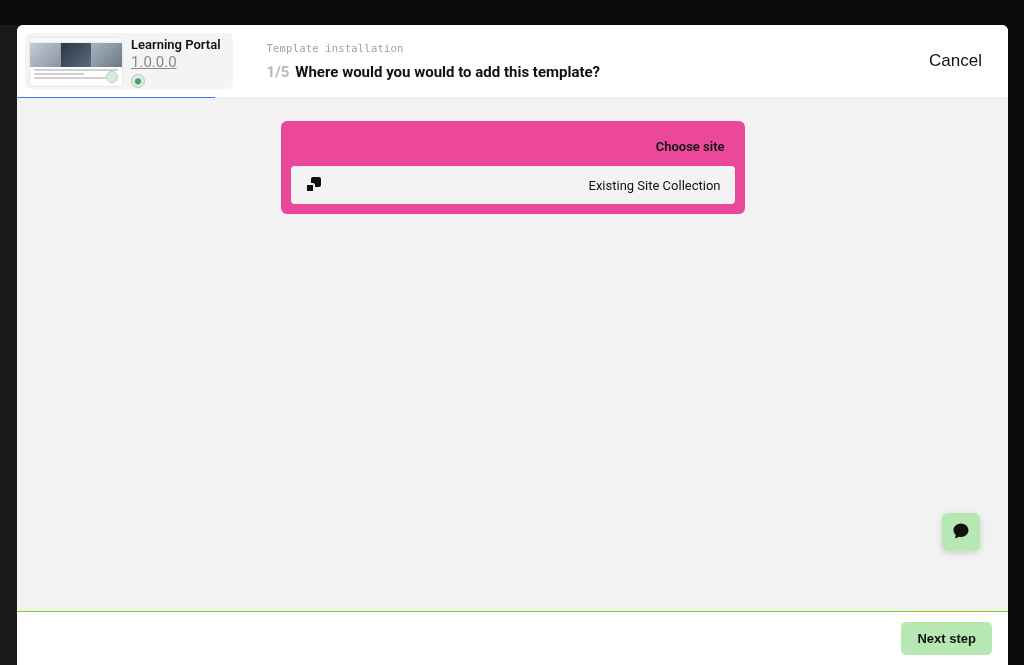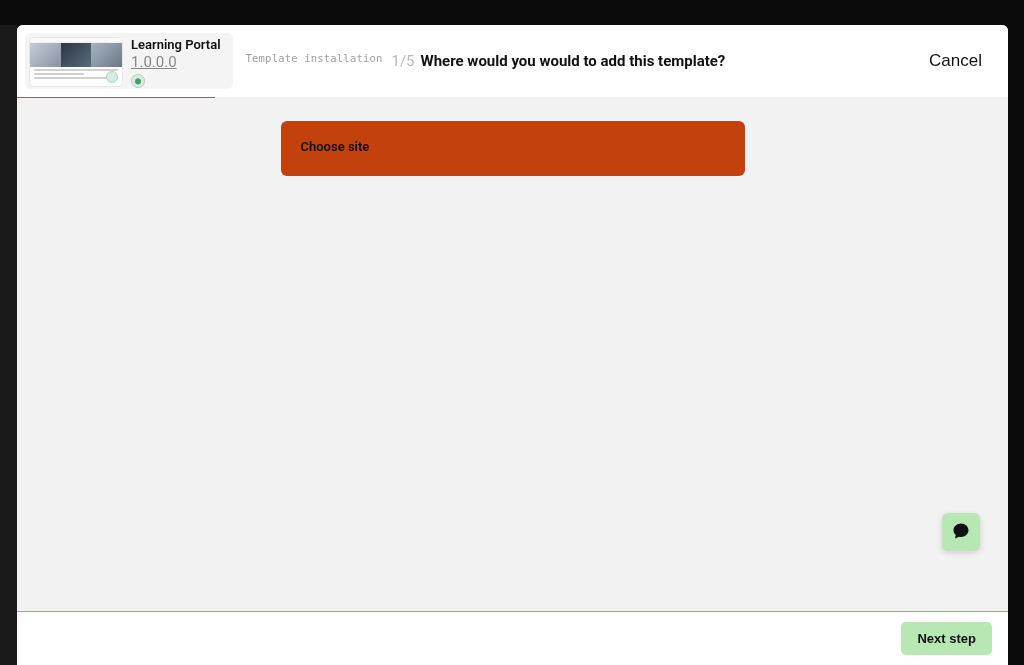--- a/index.html
+++ b/index.html
@@ -140,38 +140,38 @@
       border: 1px solid #a8d4bc;
       display: flex;
       align-items: center;
       justify-content: center;
       font-size: 8px;
       color: #4a9c70;
     }
 
     .wizard-title-block {
       display: flex;
-      flex-direction: row;
+      flex-direction: column;
       gap: 9px;
-      margin-left: 1px;
+      margin-left: 22px;
     }
     .wizard-crumb {
       font-family: ui-monospace, "SF Mono", Menlo, Consolas, monospace;
       font-size: 10.5px;
       color: #a0a0a0;
       letter-spacing: 0.2px;
     }
     .wizard-title-row {
       display: flex;
       align-items: baseline;
       gap: 6px;
     }
     .wizard-step {
       font-size: 15px;
-      font-weight: 400;
+      font-weight: 700;
       color: #b8b8b8;
     }
     .wizard-question {
       font-size: 15px;
       font-weight: 700;
       color: #111;
     }
 
     .spacer { flex: 1; }
 
@@ -194,25 +194,26 @@
     .progress-bar {
       position: absolute;
       top: 0;
       left: 0;
       height: 1px;
       width: 20%;
       background: #3a7bd5;
     }
 
     .card {
-      background: #c2410c;
+      background: #ec4899;
       width: 464px;
       margin: 24px auto 0;
       border-radius: 6px;
       padding: 18px 10px 10px 10px;
+      text-align: right;
     }
 
     .card-title {
       font-size: 13px;
       font-weight: 600;
       color: #111;
       padding: 0 10px 12px;
     }
 
     .option {
@@ -344,20 +345,27 @@
     <button class="cancel-link">Cancel</button>
   </div>
 
   <div class="body">
     <div class="progress-bar"></div>
 
     <div class="card">
       <div class="card-title">Choose site</div>
 
 
+      <div class="option unselected">
+        <span class="option-icon">
+          <span class="sq back"></span>
+          <span class="sq front"></span>
+        </span>
+        <span class="option-label">Existing Site Collection</span>
+      </div>
     </div>
 
     <button class="chat-fab">
       <span>
         <svg viewBox="0 0 24 24" width="20" height="20">
             <path d="M12 3C7 3 3 6.6 3 11c0 2.2 1 4.1 2.7 5.6L5 21l4.6-2.1c.8.2 1.6.3 2.4.3 5 0 9-3.6 9-8S17 3 12 3z" fill="#111"></path>
           </svg>
       </span>
     </button>
   </div>

